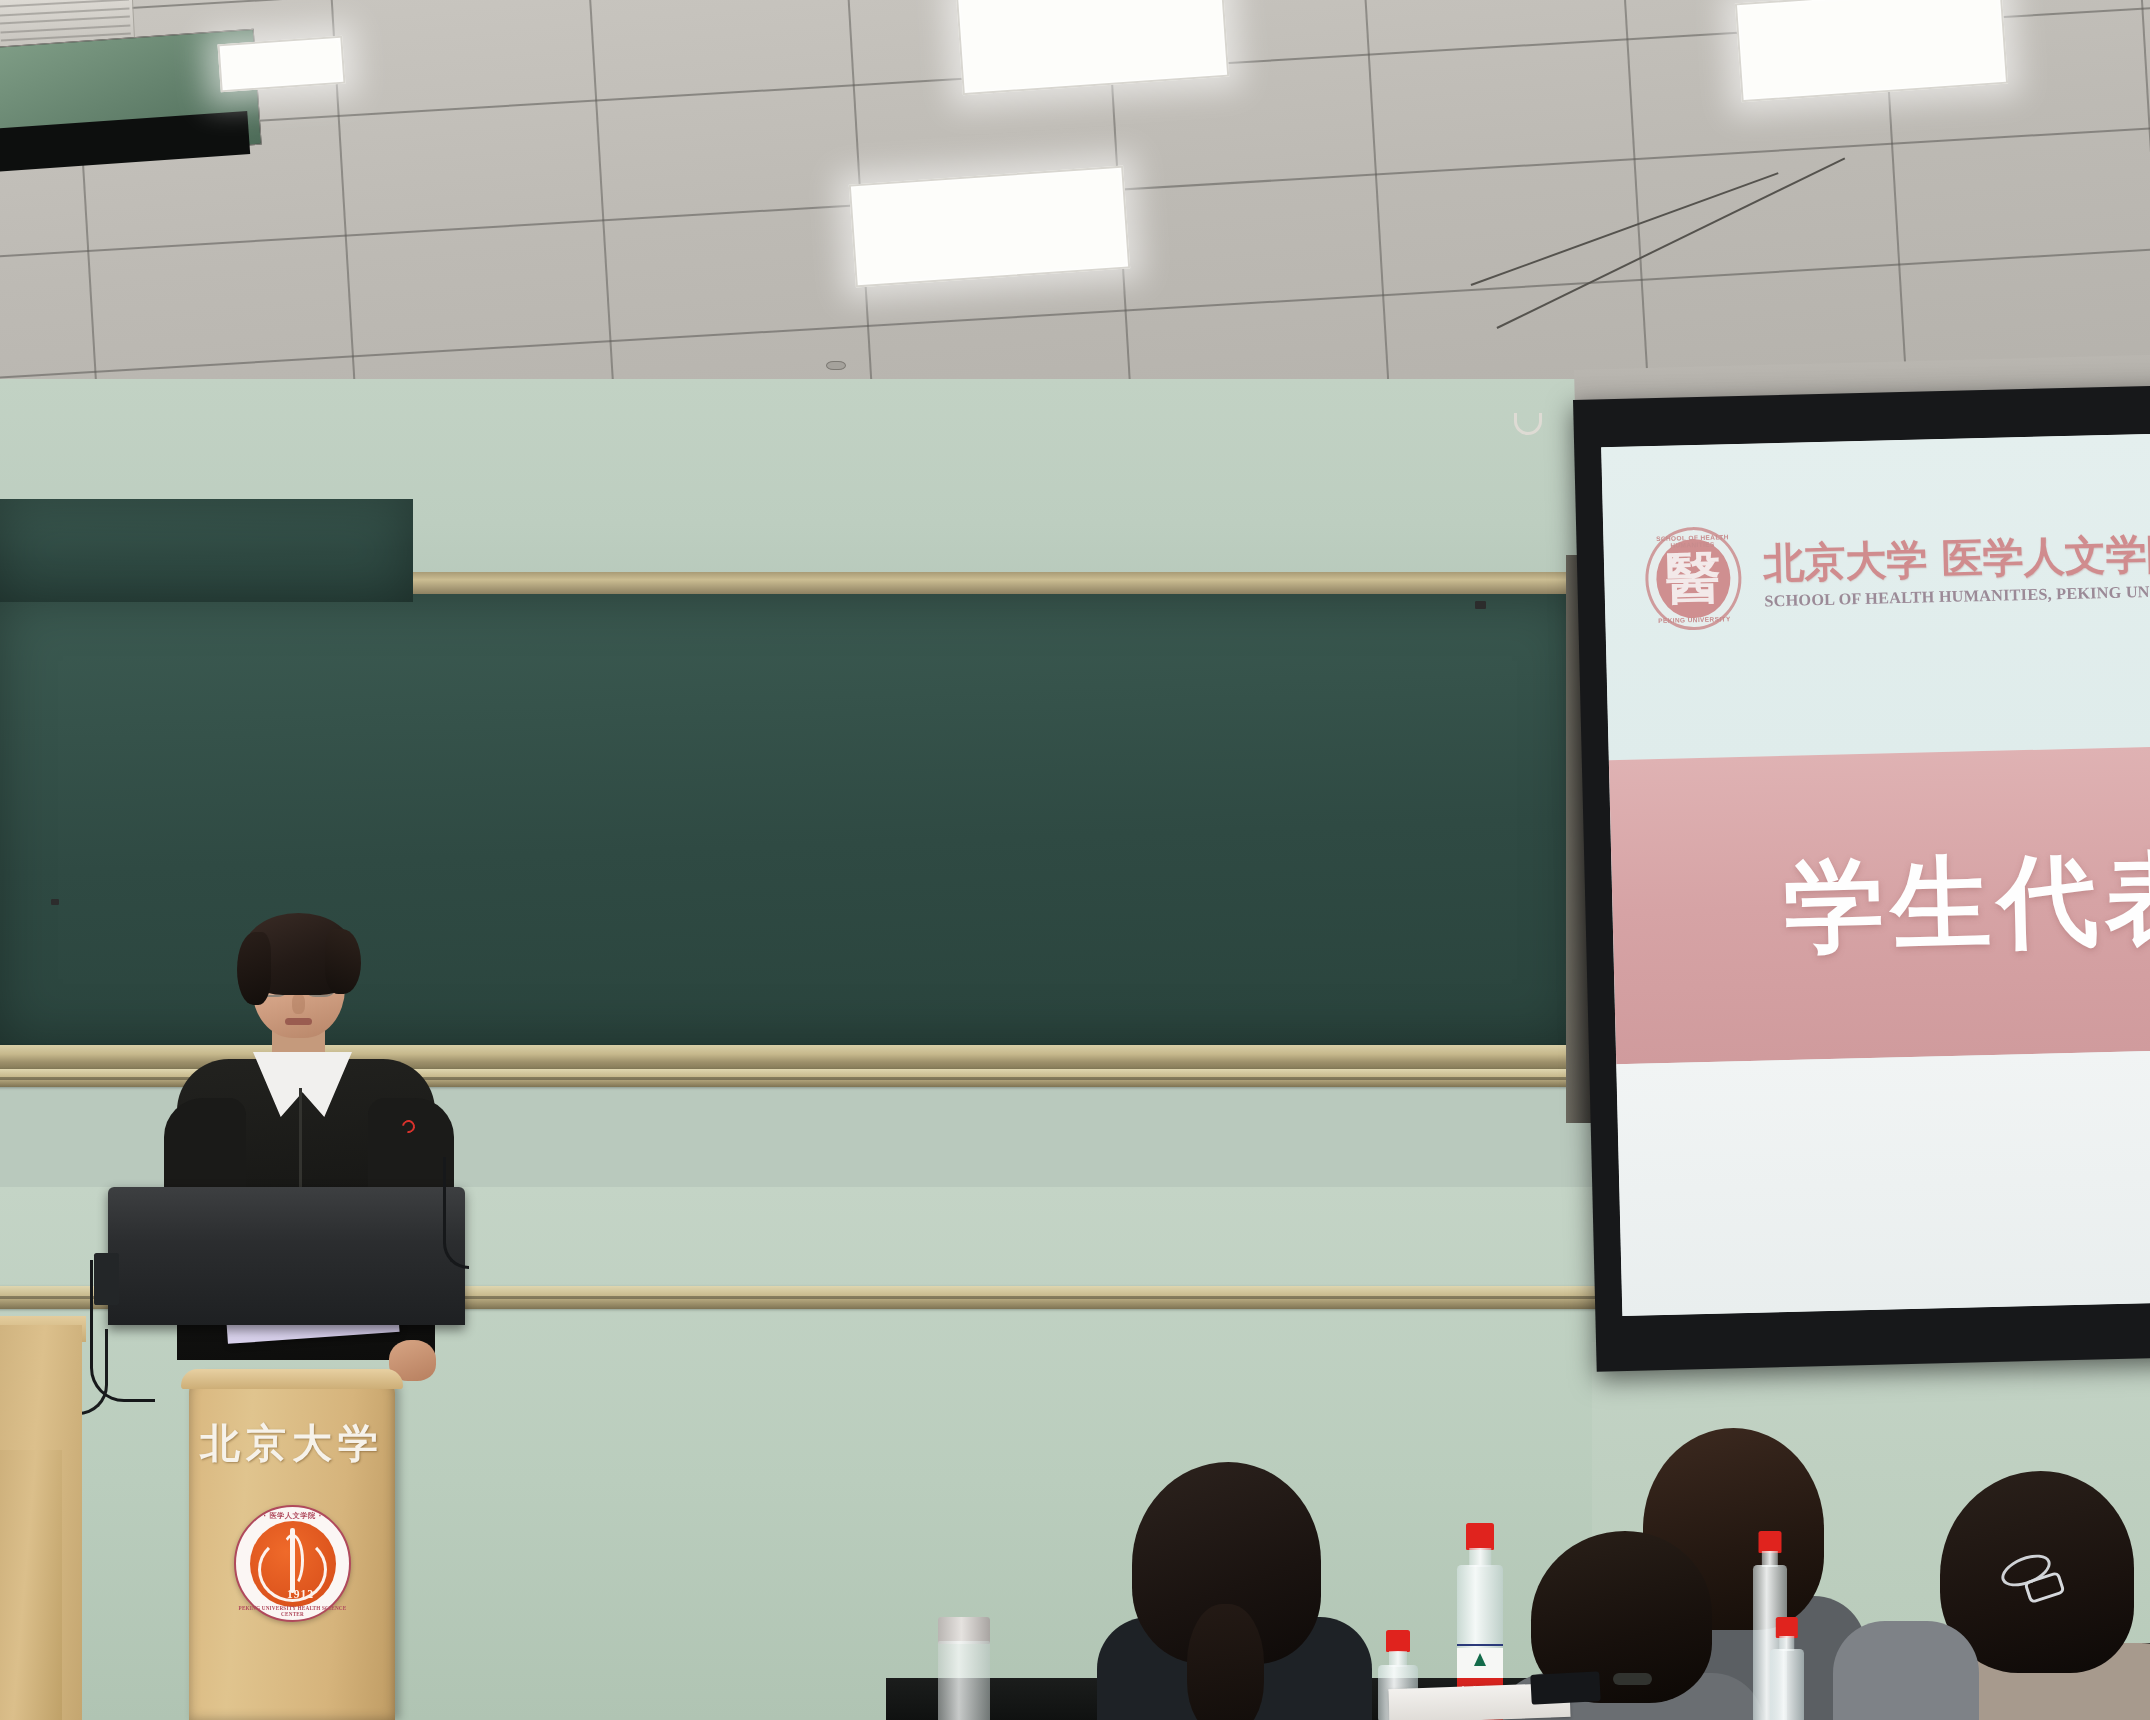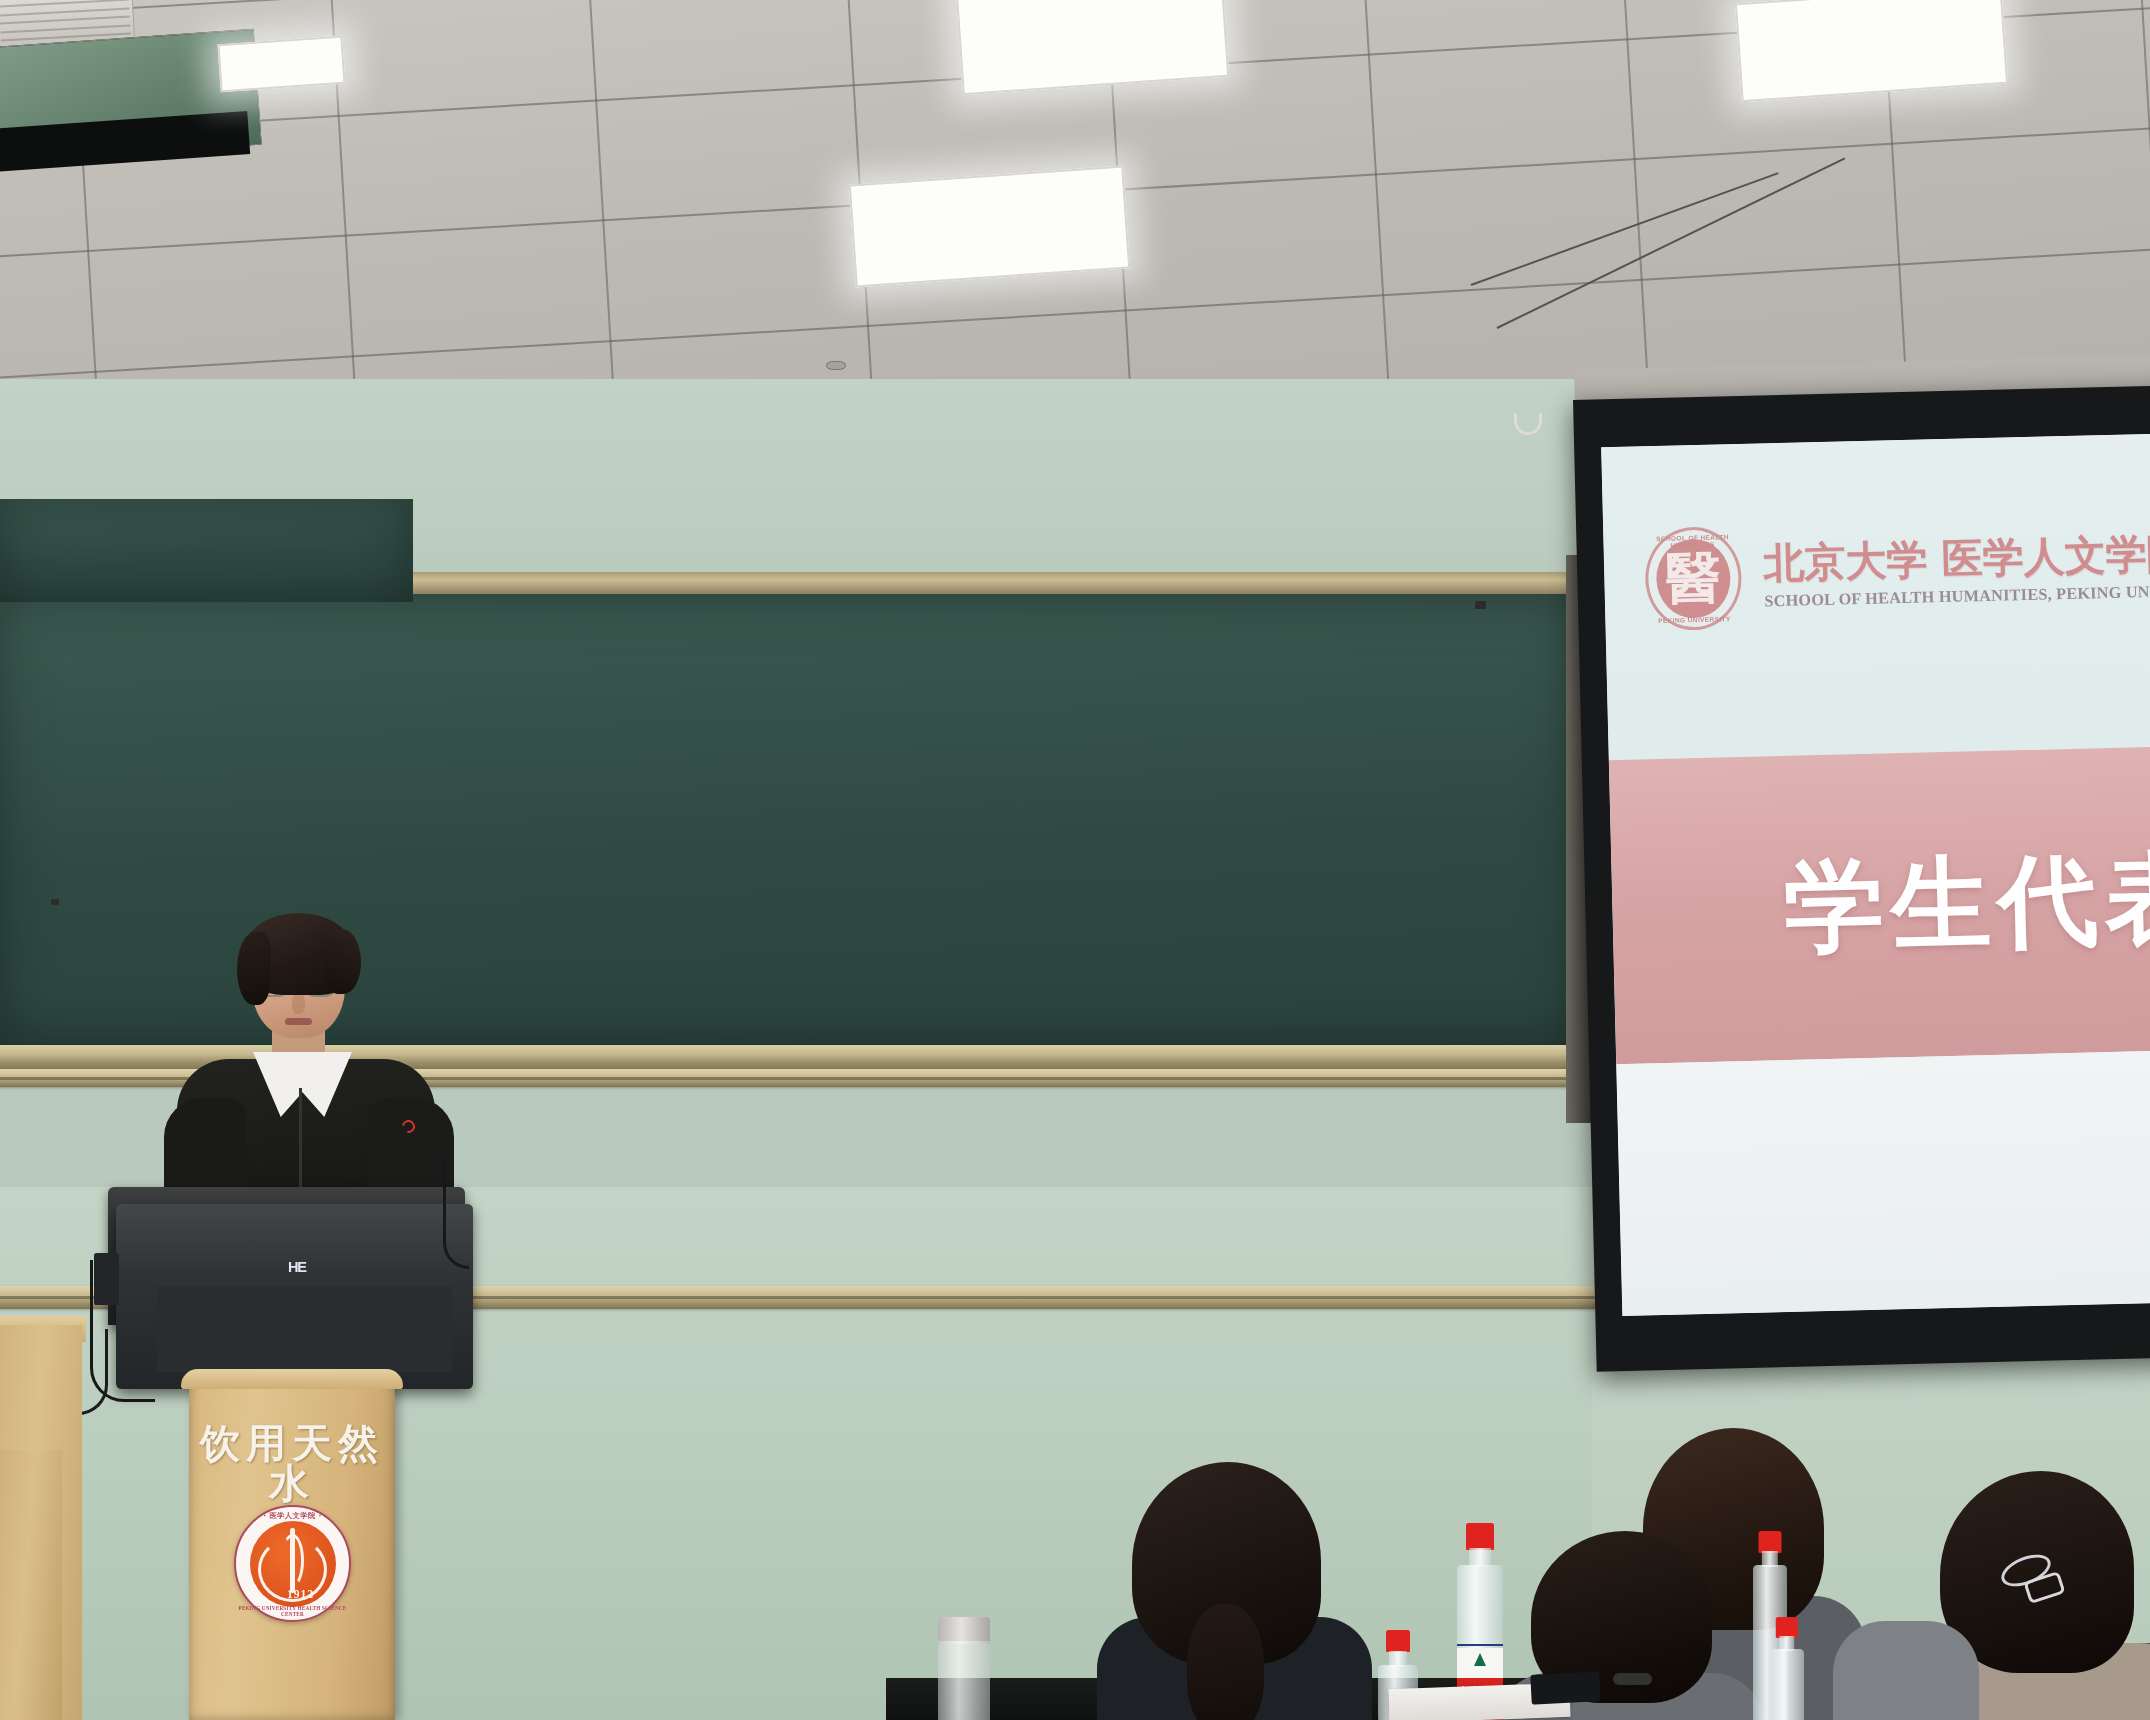--- a/index.html
+++ b/index.html
@@ -503,33 +503,28 @@
       <div class="ln" style="top:27.5px;width:129px"></div>
       <div class="ln" style="top:40px;width:146px"></div>
       <div class="ln" style="top:53px;width:125px"></div>
       <div class="ln" style="top:66px;width:138px"></div>
       <div class="ln" style="top:79px;width:108px"></div>
     </div>
     <div class="sp-hand"></div>
   </div>
 
   <div class="lectern-desk"></div>
-  <div class="monitor">
-    <div class="mplate"></div>
-    <div class="mbadge">HE</div>
-    <div class="mstand"></div>
-  </div>
   <div class="monitor-clip"></div>
   <div class="cable" style="left:90px;top:1260px;width:65px;height:142px;"></div>
   <div class="cable2" style="left:52px;top:1329px;width:56px;height:86px;"></div>
   <div class="cable" style="left:443px;top:1157px;width:26px;height:112px;"></div>
 
   <div class="podium">
     <div class="podium-top"></div>
-    <div class="podium-cn">饮用天然水</div>
+    <div class="podium-cn">北京大学</div>
     <div class="podium-seal">
       <div class="ring-cn">· 医学人文学院 ·</div>
       <div class="pcore">
         <div class="wreath"></div>
         <div class="rod"></div>
         <div class="snake"></div>
         <div class="pyear">1912</div>
       </div>
       <div class="ring-en">PEKING UNIVERSITY HEALTH SCIENCE CENTER</div>
     </div>

